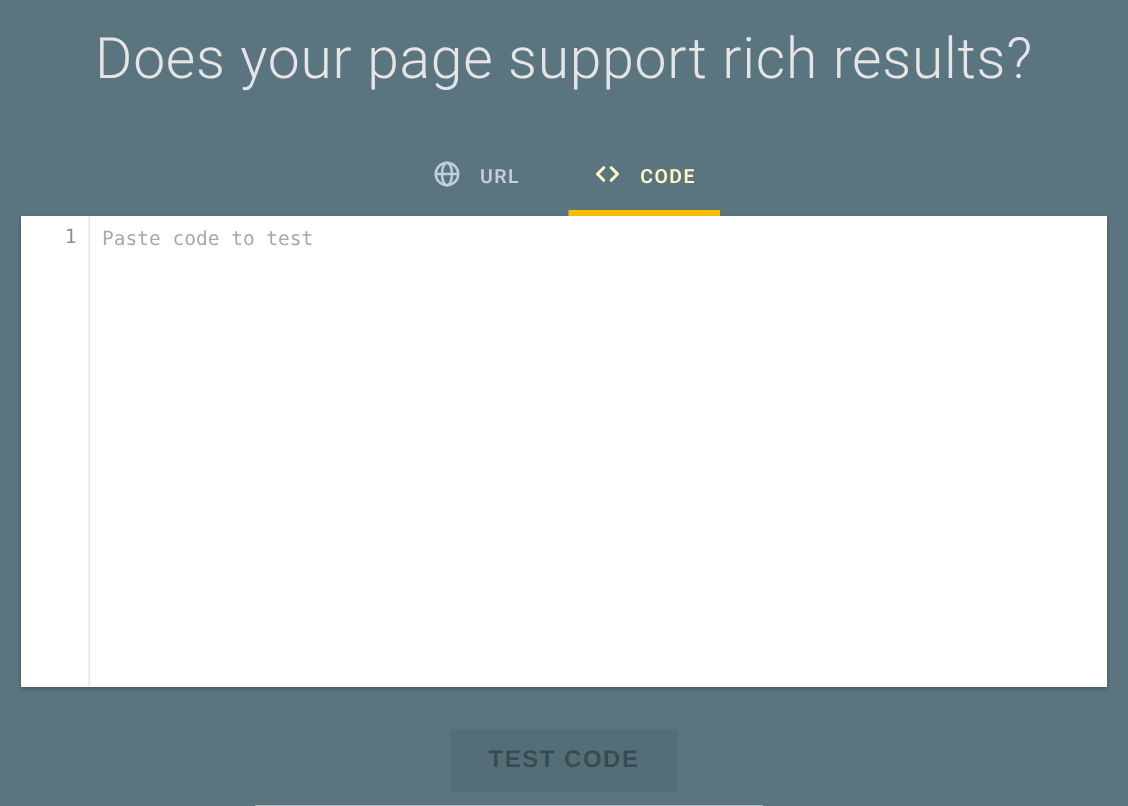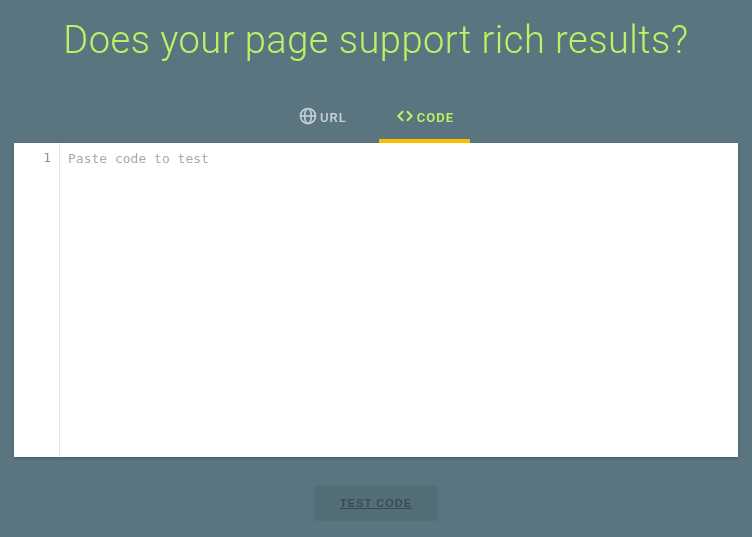--- a/index.html
+++ b/index.html
@@ -11,45 +11,45 @@
       font-family: -apple-system, BlinkMacSystemFont, "Segoe UI", Roboto, "Helvetica Neue", Arial, sans-serif;
       background: #5a7580;
       width: 752px;
       height: 537px;
       overflow: hidden;
       display: flex;
       flex-direction: column;
       align-items: center;
     }
     .page-title {
-      color: #bef264;
+      color: #e5e5e5;
       font-size: 38px;
       font-weight: 300;
       margin-top: 18px;
       letter-spacing: 0.5px;
     }
     .tabs {
       display: flex;
       gap: 28px;
       margin-top: 38px;
     }
     .tab {
       display: flex;
       align-items: center;
-      gap: 2px;
+      gap: 12px;
       padding: 6px 10px 14px 10px;
       cursor: pointer;
       color: #c3cfd4;
       font-size: 13px;
       font-weight: 600;
       letter-spacing: 1px;
       position: relative;
     }
     .tab.active {
-      color: #bef264;
+      color: #fef9c3;
     }
     .tab.active::after {
       content: "";
       position: absolute;
       left: -6px;
       right: -6px;
       bottom: 0;
       height: 4px;
       background: #fbbc04;
     }
@@ -89,27 +89,26 @@
       line-height: 1.4;
     }
     .code-area::placeholder {
       color: #a9a9a9;
     }
     .test-button {
       margin-top: 28px;
       padding: 12px 26px;
       background: rgba(0,0,0,0.06);
       color: rgba(0,0,0,0.32);
-      font-size: 11px;
+      font-size: 16px;
       font-weight: 600;
       letter-spacing: 1px;
       border: none;
       cursor: pointer;
       border-radius: 2px;
-      text-decoration: underline;
     }
   </style>
 </head>
 <body>
 
 <h1 class="page-title">Does your page support rich results?</h1>
 
 <div class="tabs">
   <div class="tab">
     <span>

